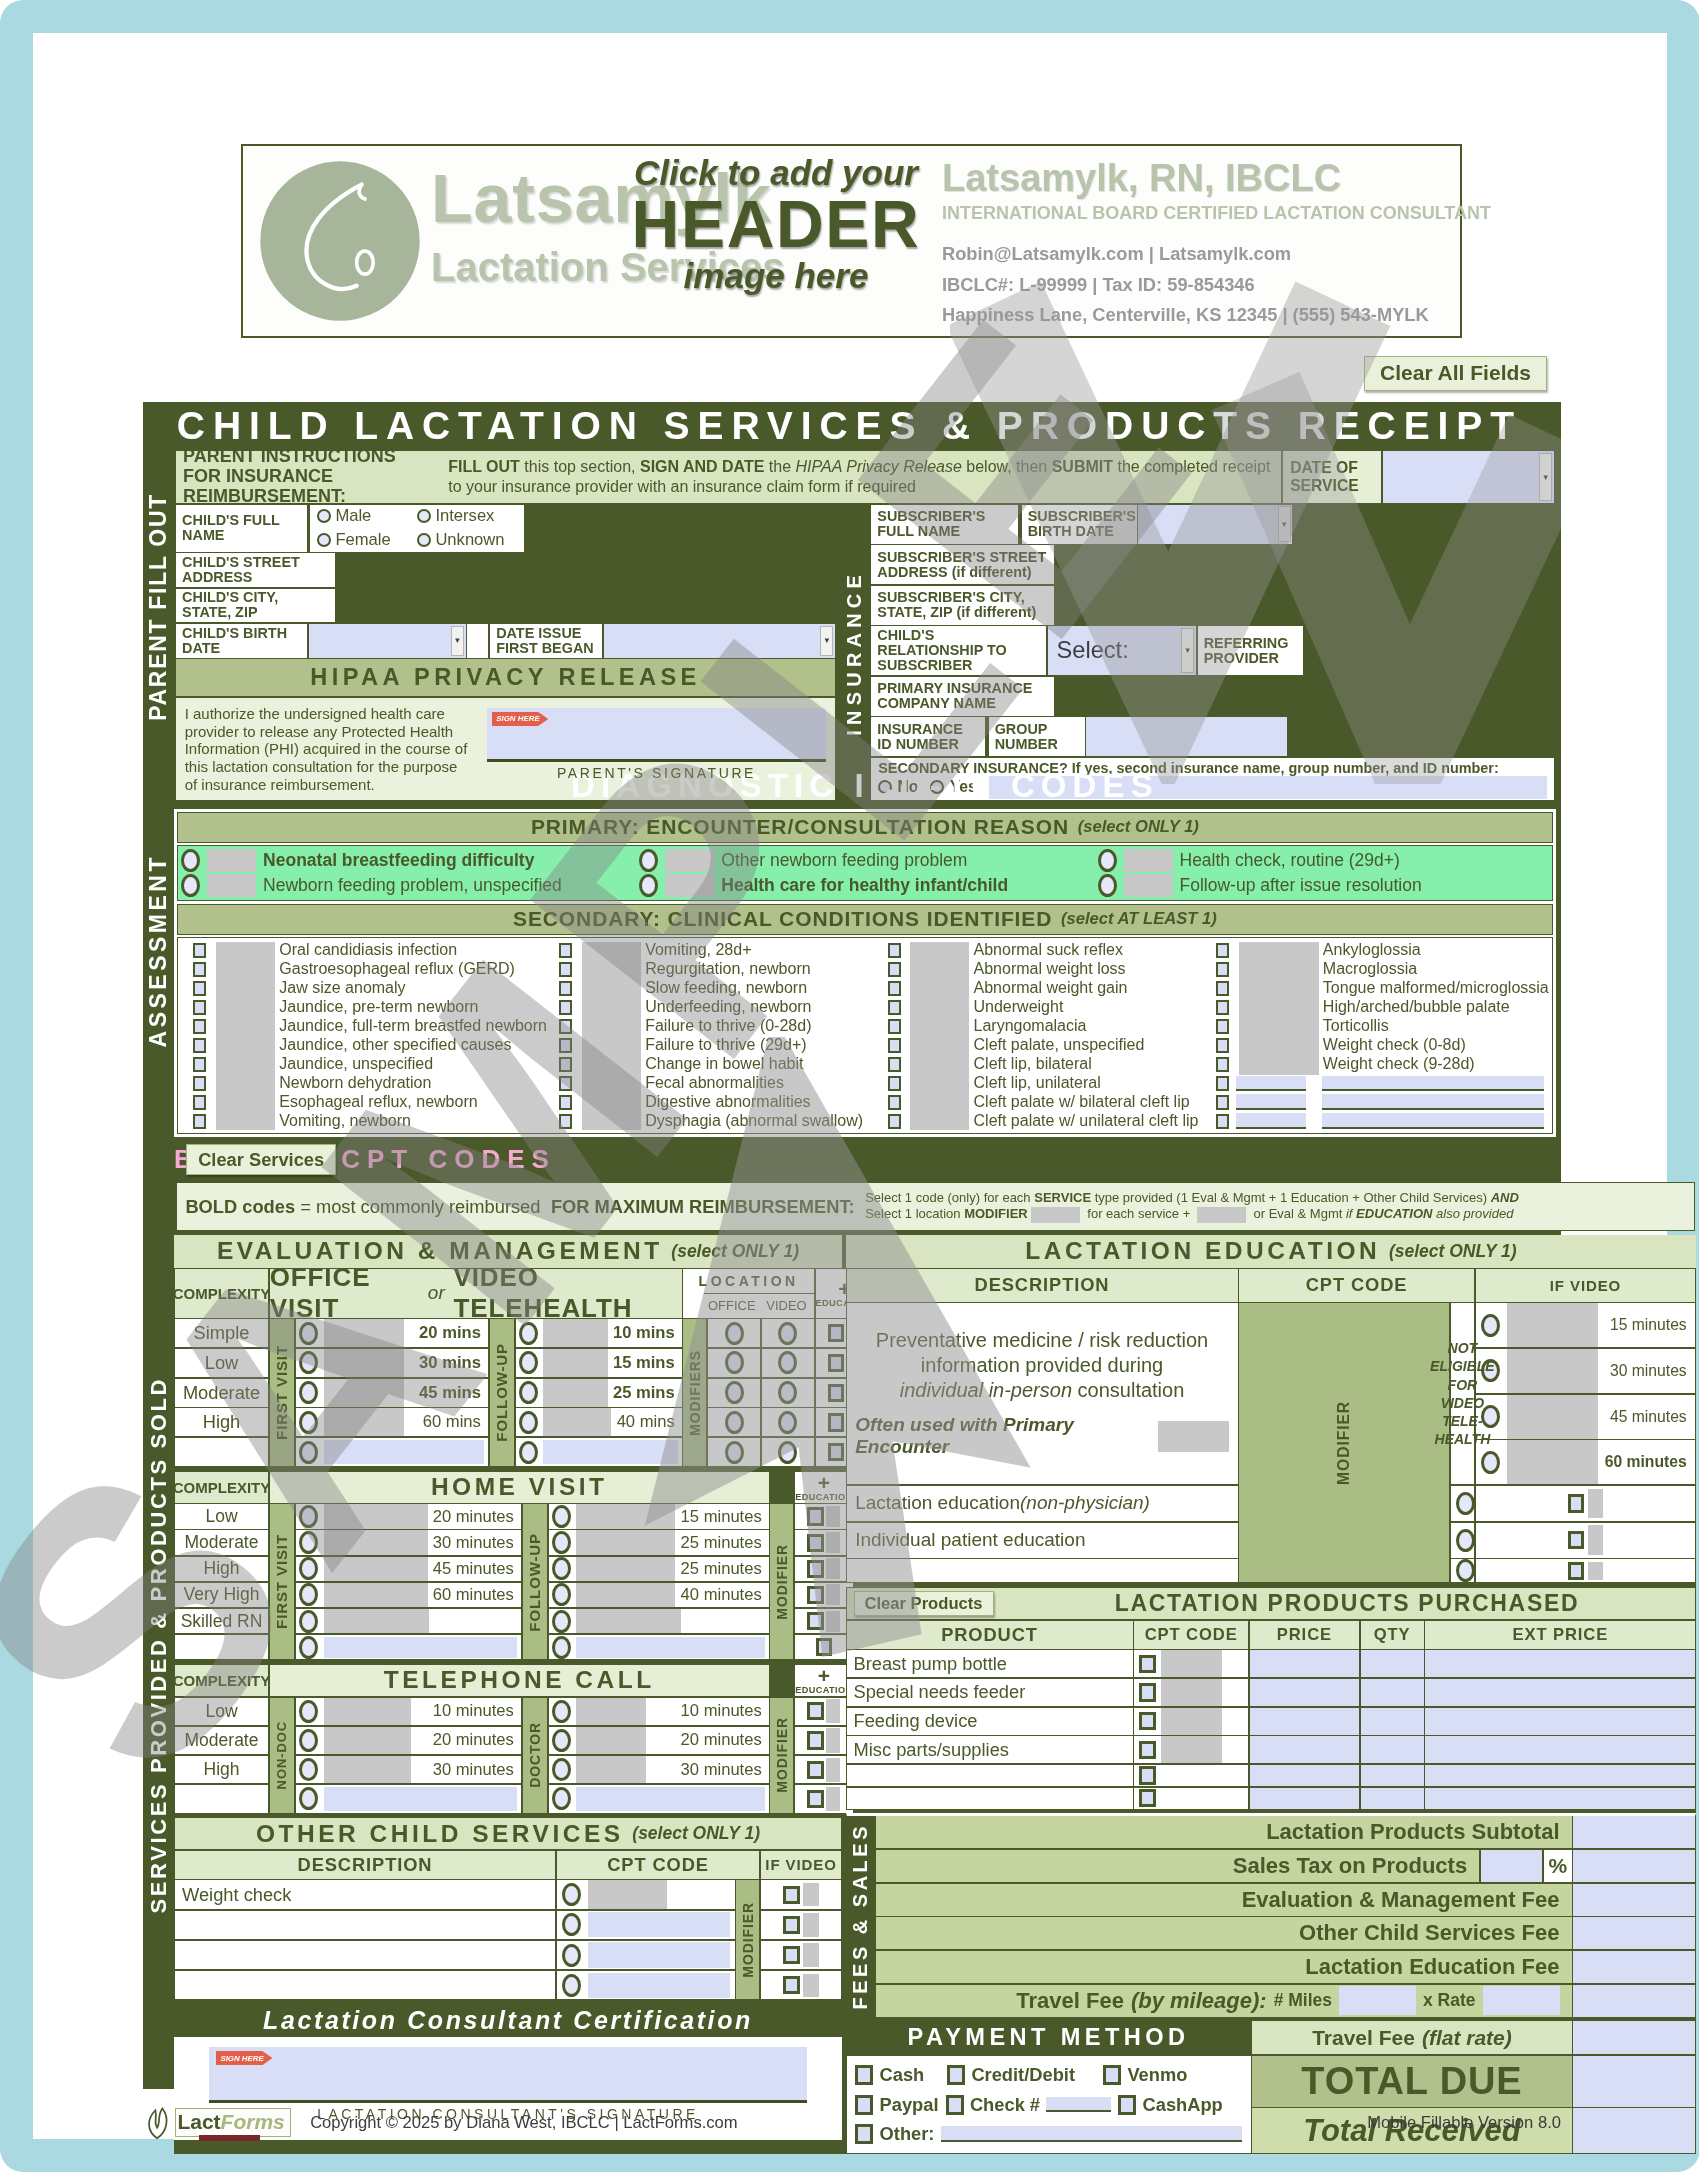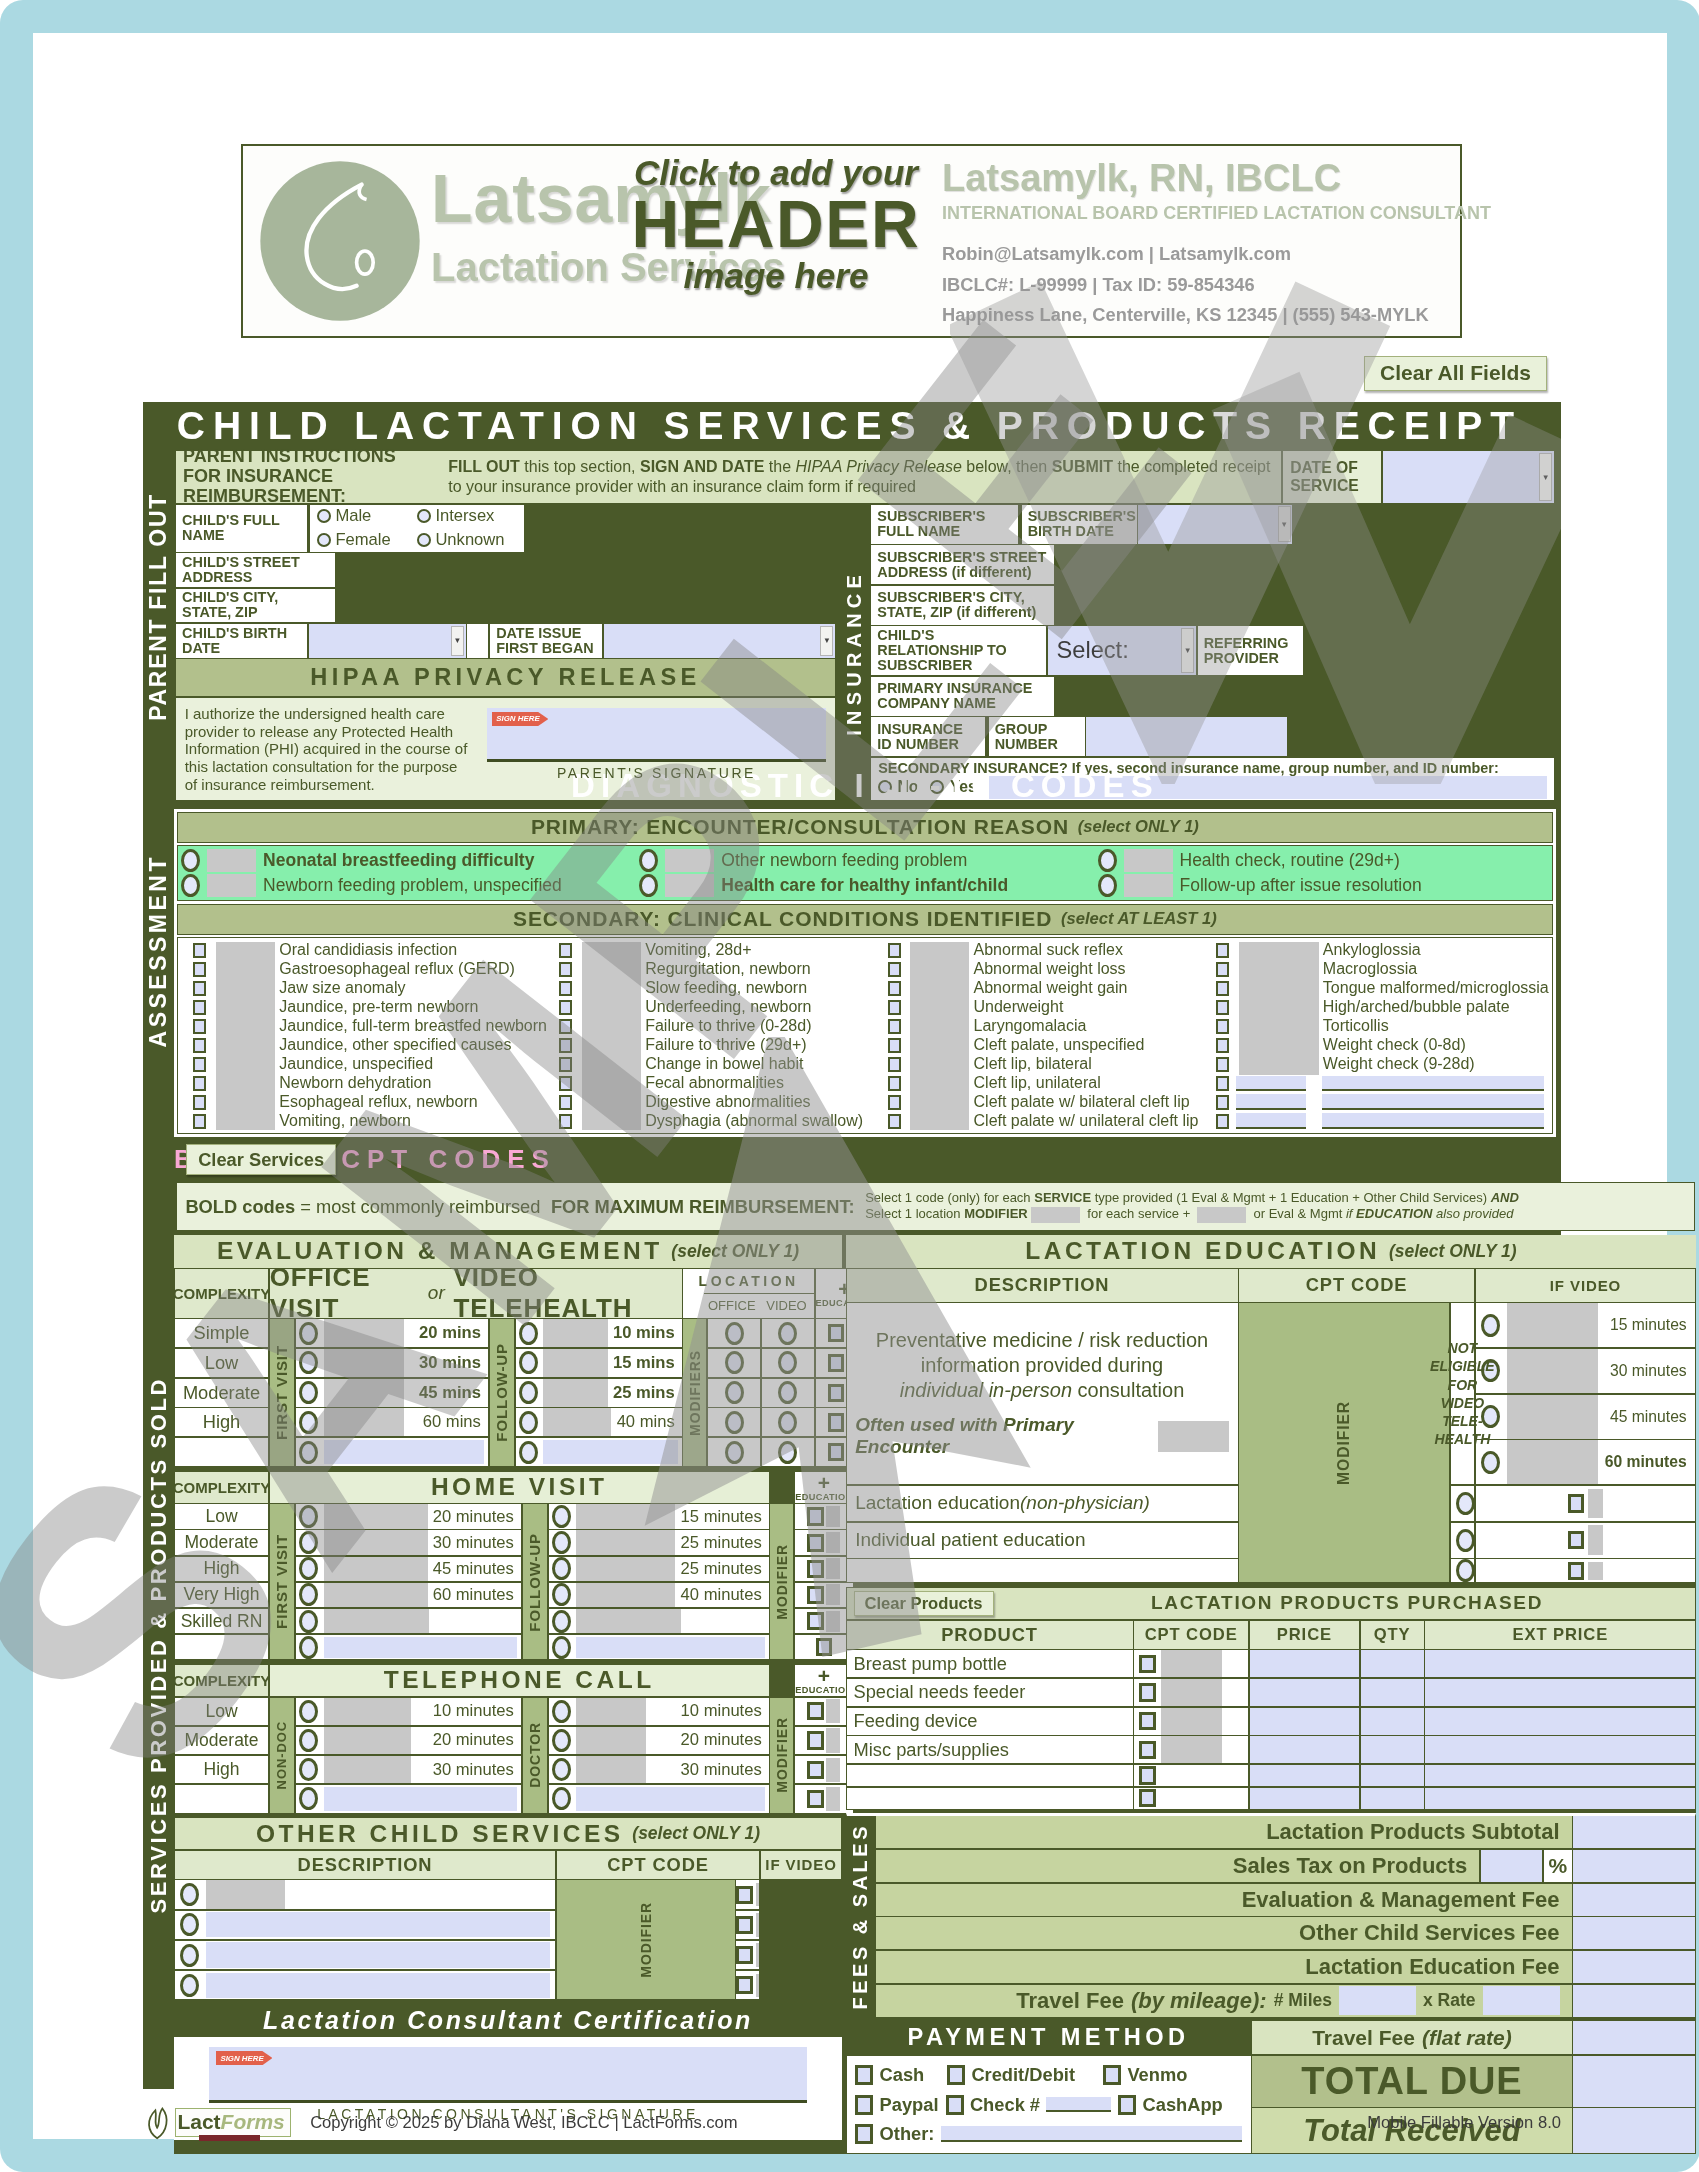--- a/index.html
+++ b/index.html
@@ -185,21 +185,21 @@
   .edu-cpt{background:#fff;display:flex;align-items:center;gap:7px;padding:0 5.2px}
   .edu-cpt .grayb{width:91px;align-self:stretch}
   .edu-cpt .time{font-size:15.7px}
   .edu-mod{grid-row:2/9}
   .edu-noelig{grid-row:2/6;background:#fff;color:var(--dk);font-style:italic;font-weight:600;font-size:14px;display:flex;align-items:center;justify-content:center;text-align:center;padding:3.5px;line-height:1.3}
   .edu-r{background:#fff;color:var(--dk);font-size:19px;display:flex;align-items:center;padding:0 8.7px}
 
   
   .prod-grid{display:grid;grid-template-columns:286px 114px 109px 63px 1fr;grid-template-rows:31px 28px repeat(4,27px) repeat(2,21px);gap:1.7px;background:var(--dk);border:1.7px solid var(--dk)}
   .prod-band{grid-column:1/6;background:var(--lt);display:flex;align-items:center;padding:0 7px;gap:12.2px;position:relative}
-  .prod-band .bt{font-size:19px;letter-spacing:1.7px;color:var(--dk);font-weight:700;flex:1;text-align:center}
+  .prod-band .bt{font-size:23px;letter-spacing:1.7px;color:var(--dk);font-weight:700;flex:1;text-align:center}
   .clear-prod{width:140px;height:24.5px;font-size:16.6px;line-height:23px;flex:none}
   .prodname{background:#fff;color:var(--dk);font-size:18.3px;display:flex;align-items:center;padding:0 7px}
   .prodcpt{background:#fff;display:flex;align-items:center;padding:0 5.2px;gap:5.2px}
   .prodcpt .grayb{width:61px;align-self:stretch}
 
   
   .fees{display:flex;gap:1.7px;background:var(--dk);border:1.7px solid var(--dk);border-top:3.5px solid #fff}
   .fees-strip{width:28px;font-size:20px}
   .fees-body{flex:1;display:flex;flex-direction:column;gap:1.7px}
   .feerow{display:flex;gap:1.7px;height:32px}
@@ -997,20 +997,24 @@
               <div>
                 <div class="oth-grid">
                   <div class="sechdr oth-hdr">
                       <span class="bt">OTHER CHILD SERVICES</span>
                       <span class="bn">(select ONLY 1)</span>
                     </div>
                   <div class="colhdr">DESCRIPTION</div>
                   <div class="colhdr" style="grid-column:2/4">CPT CODE</div>
                   <div class="colhdr" style="font-size:15px">IF VIDEO</div>
                   <div class="colstack">
+                      <div style="display:contents"><div class="desccell">Weight check</div></div>
+                      <div style="display:contents"><div class="desccell lv"></div><div class="desccell lv"></div><div class="desccell lv"></div></div>
+                    </div>
+                  <div class="colstack">
                       <div class="cptcell">
                         <span class="radio"></span>
                         <span class="grayb"></span>
                       </div>
                       <div class="cptcell">
                         <span class="radio"></span>
                         <span class="blankin"></span>
                       </div>
                       <div class="cptcell">
                         <span class="radio"></span>

